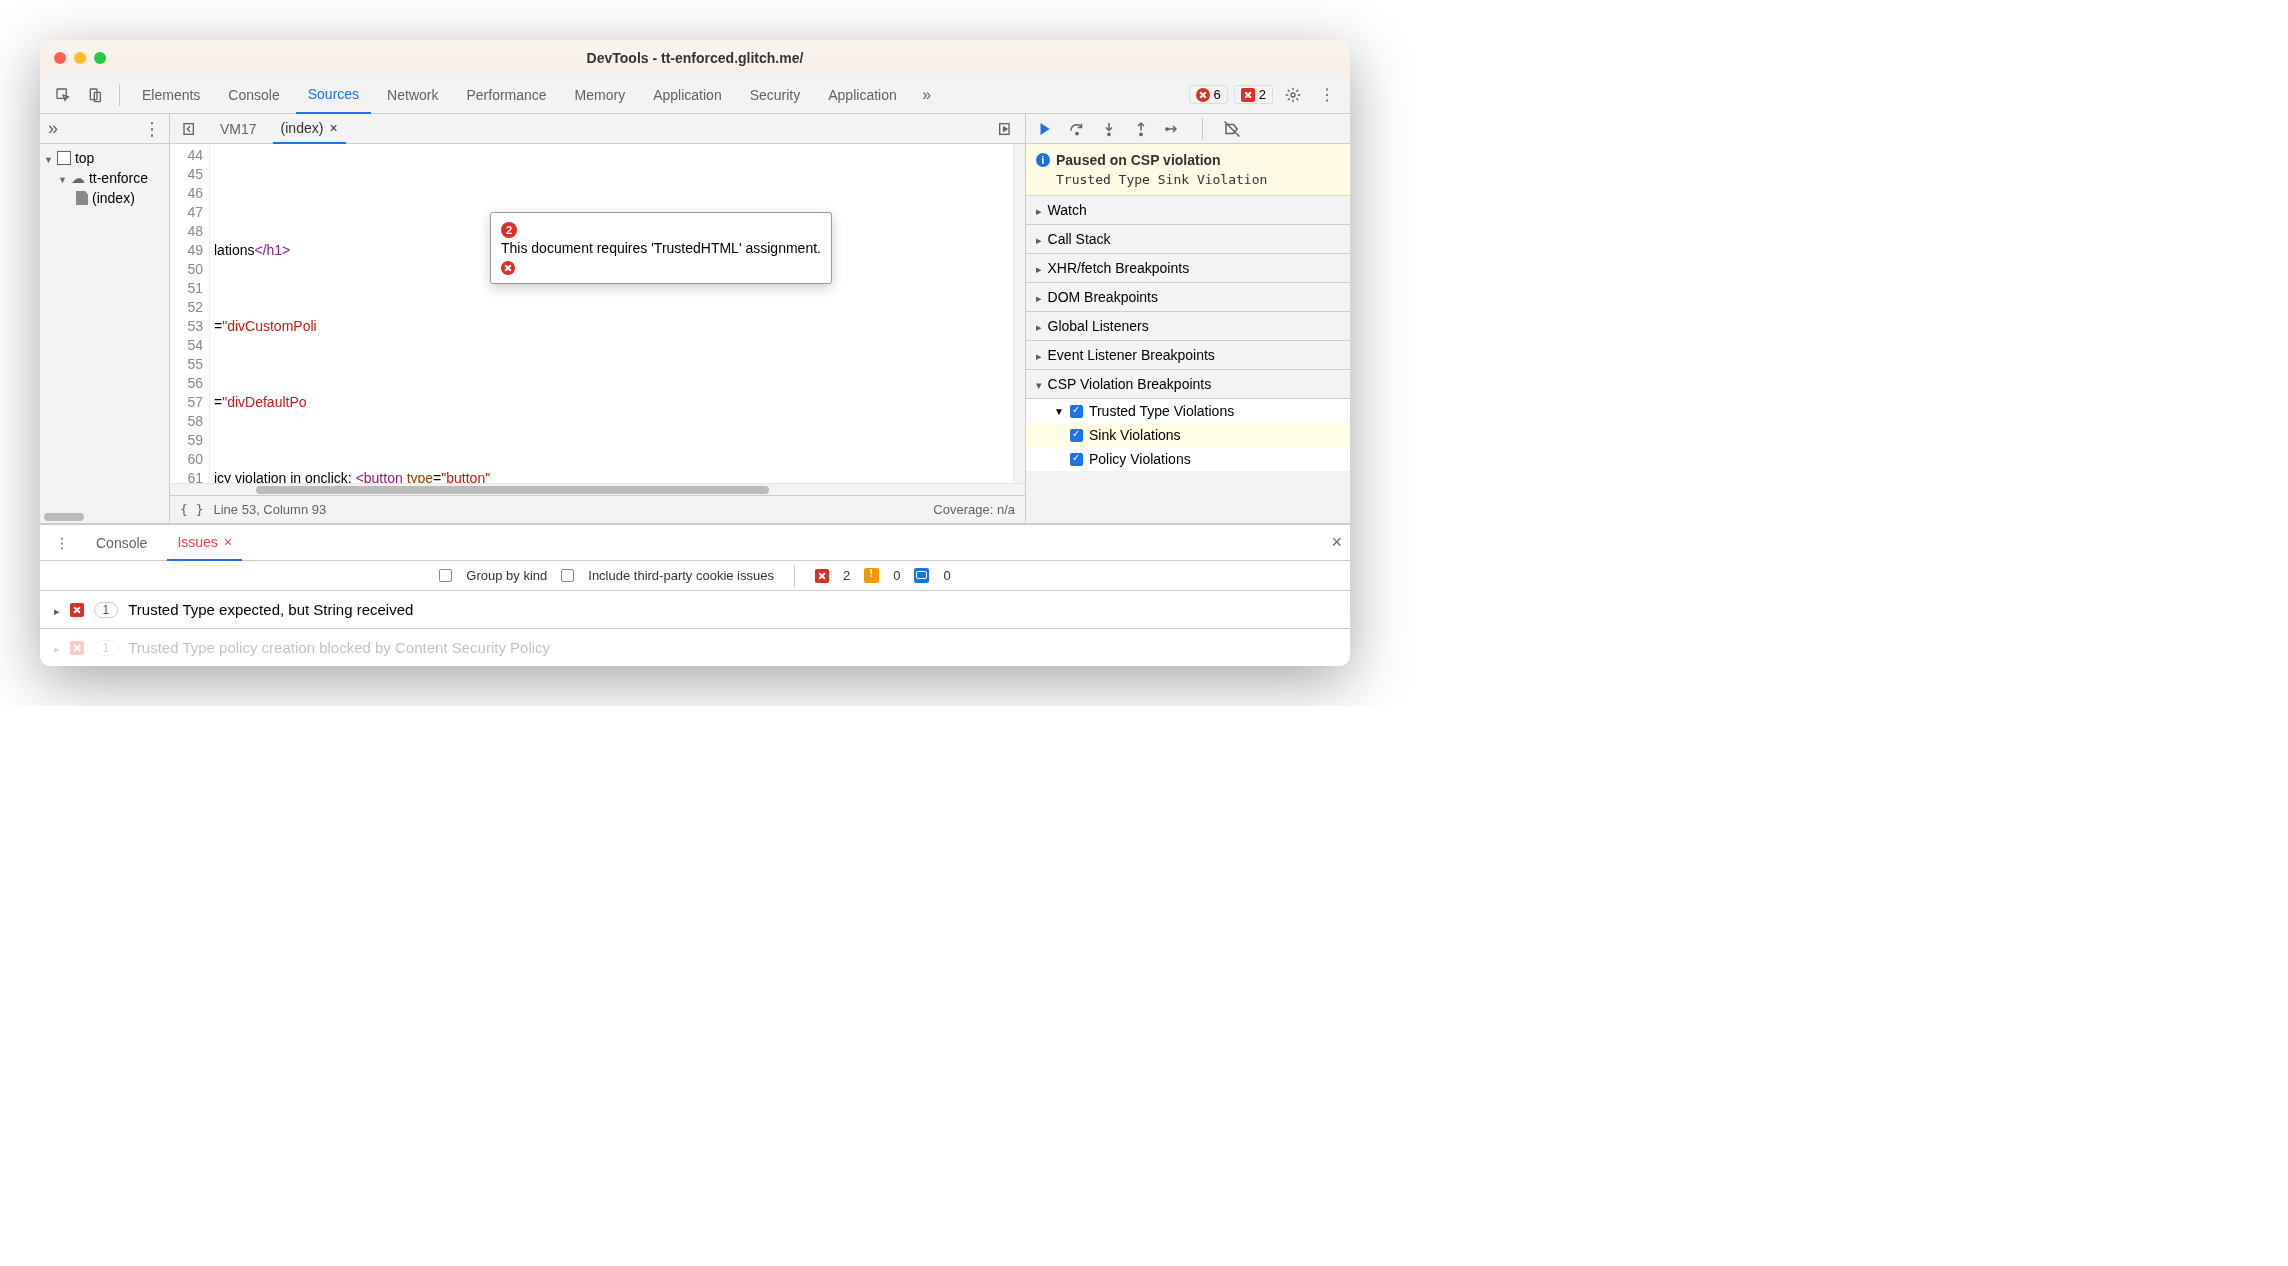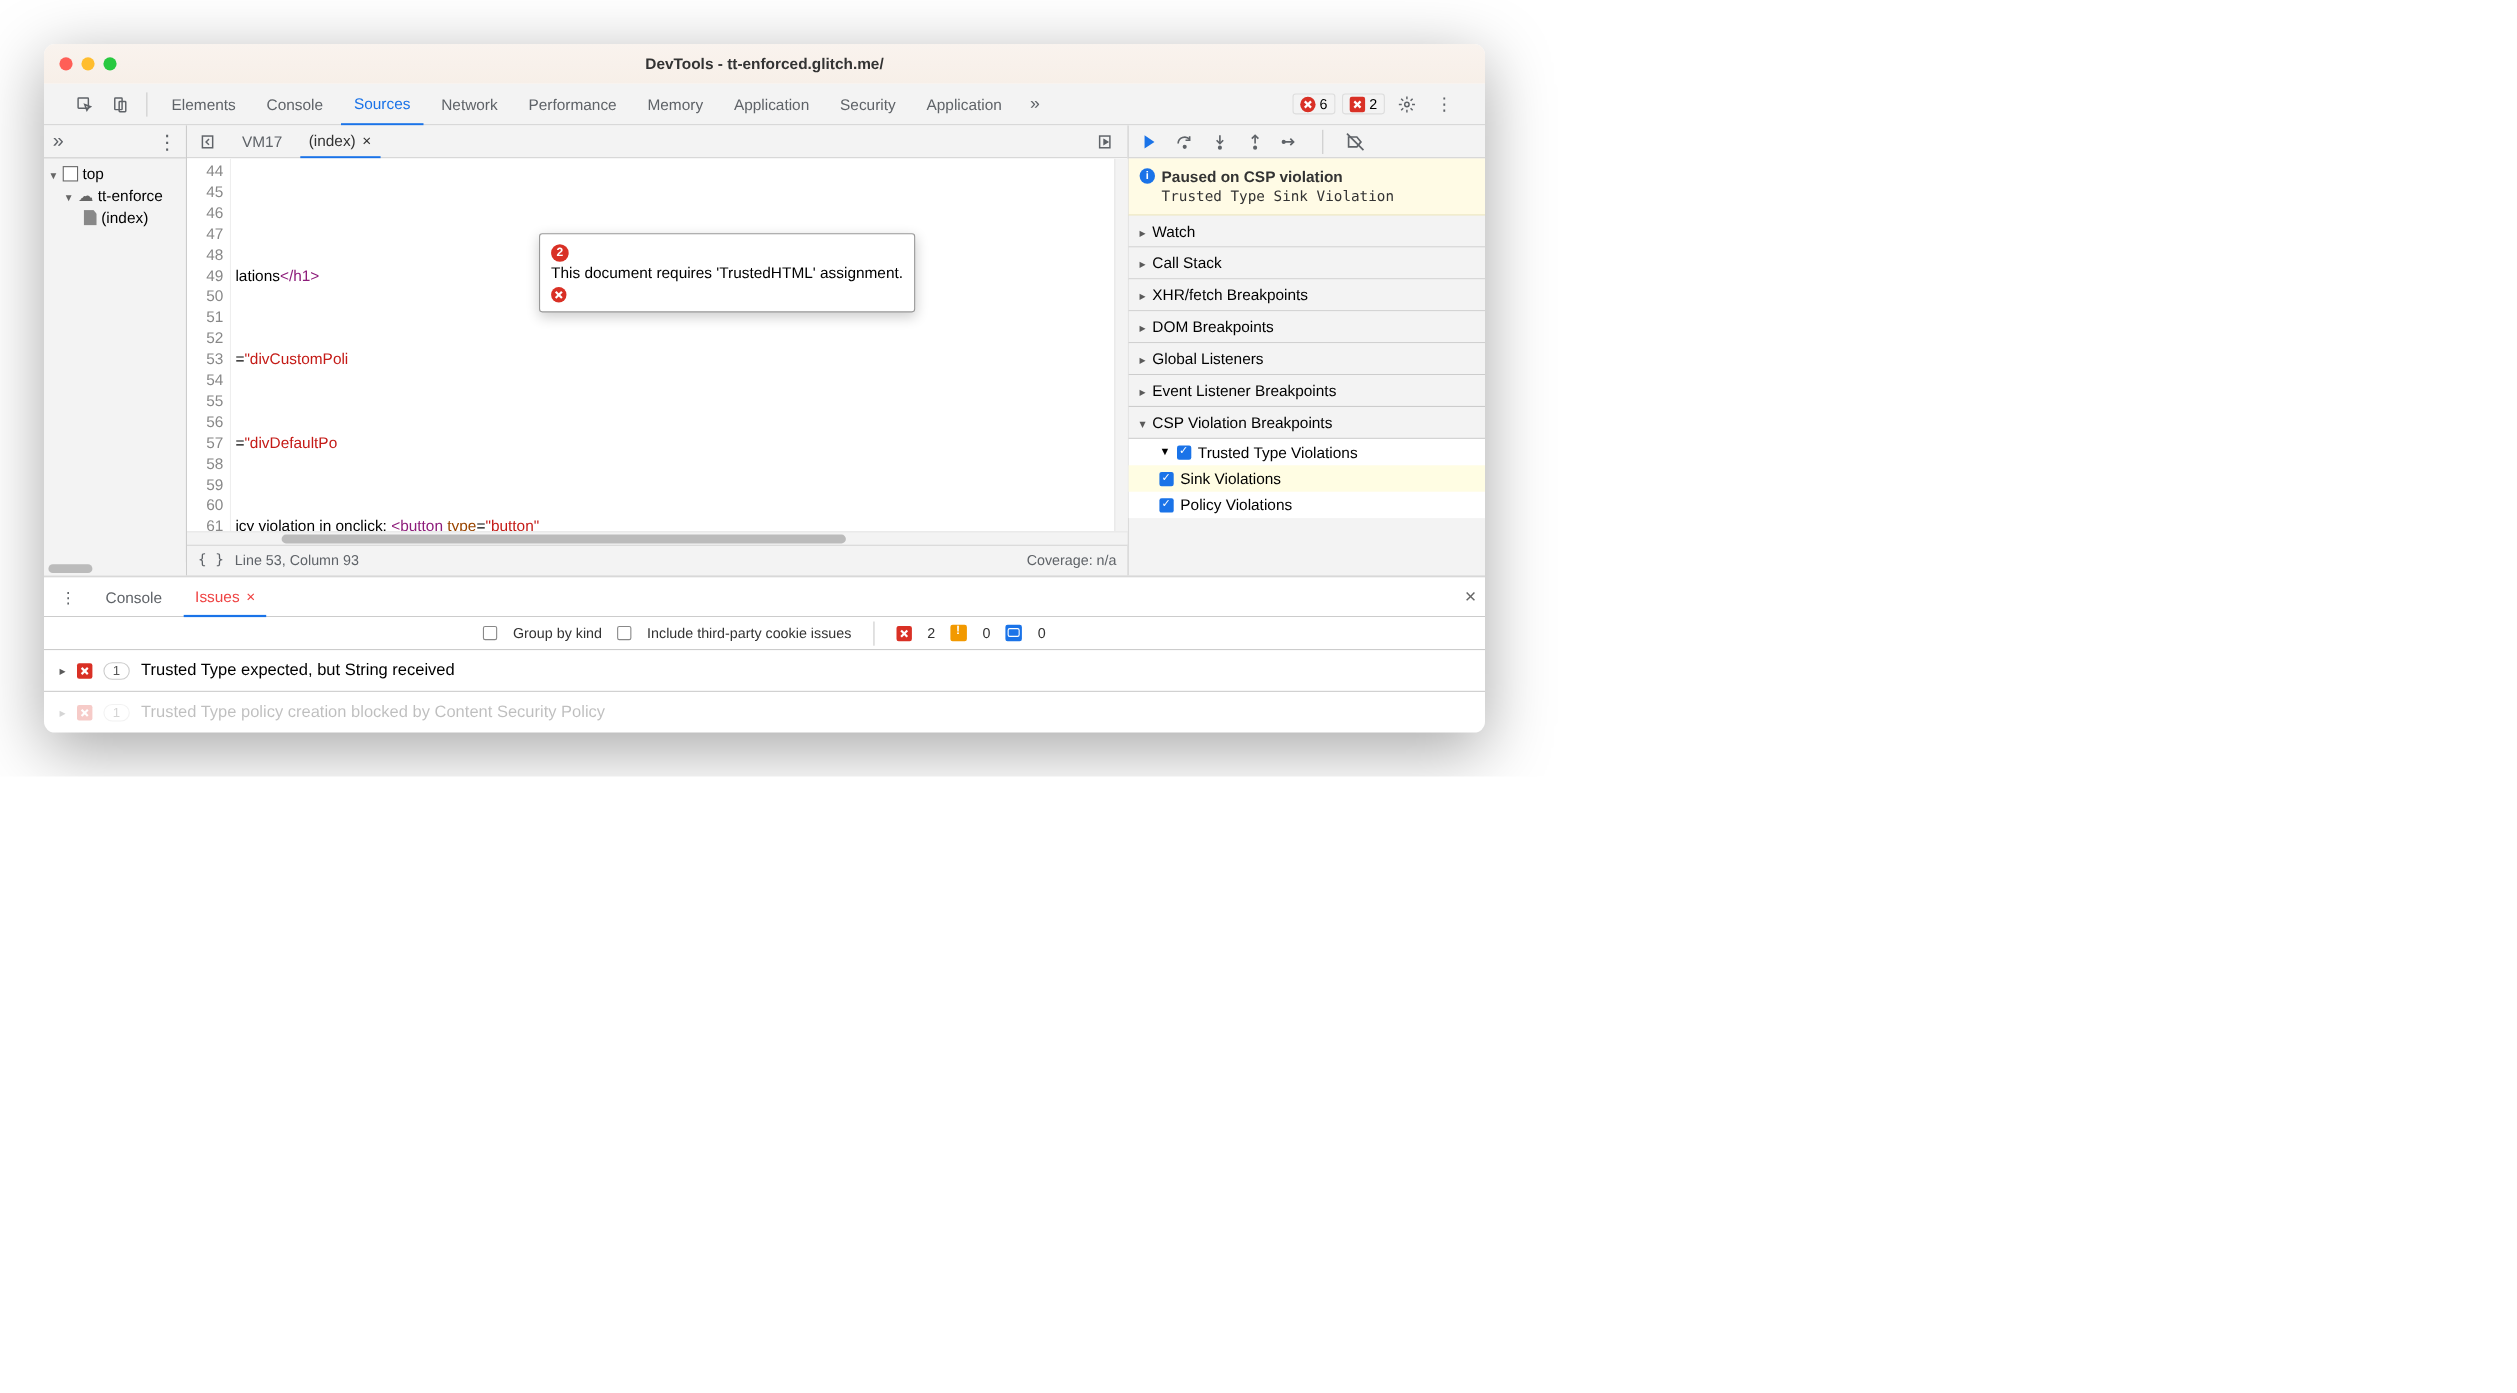--- a/index.html
+++ b/index.html
@@ -4,21 +4,21 @@
 <style>
 * { box-sizing: border-box; margin: 0; padding: 0; font-family: -apple-system, BlinkMacSystemFont, "Segoe UI", Helvetica, sans-serif; }
 body { background: #fff; padding: 40px; }
 .window { width: 1310px; border-radius: 10px; overflow: hidden; box-shadow: 0 15px 60px rgba(0,0,0,0.35); background: #fff; }
 .titlebar { height: 36px; background: linear-gradient(#f9f3ee,#f7efe8); display: flex; align-items: center; padding: 0 14px; position: relative; }
 .traffic { display: flex; gap: 8px; }
 .dot { width: 12px; height: 12px; border-radius: 50%; }
 .dot.r { background:#ff5f57; } .dot.y{background:#ffbd2e;} .dot.g{background:#28c940;}
 .title { position:absolute; left:0; right:0; text-align:center; font-size:14px; font-weight:600; color:#333; }
 
-.tabbar { height: 38px; border-bottom:1px solid #ccc; display:flex; align-items:center; padding:0 23px; gap:4px; background:#f3f3f3; }
+.tabbar { height: 38px; border-bottom:1px solid #ccc; display:flex; align-items:center; padding:0 9px; gap:4px; background:#f3f3f3; }
 .icon-btn { width:28px; height:28px; display:flex; align-items:center; justify-content:center; border-radius:2px; color:#5f6368;}
 .icon-btn svg { width:16px; height:16px; }
 .vr { width:1px; height:22px; background:#cacaca; margin:0 6px; }
 .tab { padding: 0 12px; height:38px; display:flex; align-items:center; font-size:14px; color:#5f6368; cursor:pointer; }
 .tab.active { color:#1a73e8; border-bottom:2px solid #1a73e8; }
 
 .badges { margin-left:auto; display:flex; align-items:center; gap:6px; }
 .badge { display:flex; align-items:center; gap:4px; padding:1px 6px; border:1px solid #ddd; border-radius:3px; font-size:13px; }
 .err-ic { width:14px; height:14px; background:#d93025; border-radius:50%; position:relative; }
 .err-ic::before,.err-ic::after { content:""; position:absolute; width:8px; height:2px; background:#fff; top:6px; left:3px; }
@@ -60,21 +60,21 @@
 .paused-box { background:#fffbe5; padding:8px 10px; border-bottom:1px solid #e6dfb5; }
 .paused-title { font-weight:600; font-size:14px; color:#333; display:flex; align-items:center; gap:6px;}
 .info-ic{width:14px;height:14px;border-radius:50%;background:#1a73e8;color:#fff;font-size:10px;display:flex;align-items:center;justify-content:center;font-weight:bold;}
 .paused-sub { font-family:Menlo,monospace; font-size:13px; color:#333; margin-top:4px; padding-left:20px;}
 .acc { border-bottom:1px solid #ccc; padding:6px 10px; font-size:14px; display:flex; align-items:center; gap:6px; background:#f3f3f3;}
 .acc .ar::before{content:"▸"; font-size:11px; color:#5a5a5a;}
 .acc.open .ar::before{content:"▾";}
 .sub-items { background:#fff; }
 .sub-items .item { padding:4px 10px 4px 28px; font-size:14px; display:flex; align-items:center; gap:6px;}
 .sub-items .item.hl { background:#fffde3; }
-.sub-items .deeper { padding-left:28px; }
+.sub-items .deeper { padding-left:44px; }
 .cb { width:13px; height:13px; background:#1a73e8; border-radius:2px; position:relative;}
 .cb::after{content:"✓";color:#fff;font-size:10px;position:absolute;left:2px;top:-1px;}
 
 .tooltip { position:absolute; left:320px; top:68px; background:#fff; border:1px solid #999; border-radius:3px; padding:6px 10px; font-size:14px; box-shadow:0 4px 12px rgba(0,0,0,0.2); max-width:940px; z-index:10;}
 .tooltip .count-badge{display:inline-block;width:16px;height:16px;background:#d93025;color:#fff;border-radius:50%;font-size:11px;text-align:center;line-height:16px;font-weight:bold;vertical-align:middle;margin-right:4px;}
 .tooltip .row{margin:2px 0;}
 
 .drawer { border-top:1px solid #ccc; }
 .drawer-tabs { height:36px; display:flex; align-items:center; padding:0 8px; gap:10px; font-size:14px; color:#5f6368; border-bottom:1px solid #ccc; background:#fff;}
 .drawer-tab { padding:0 10px; height:36px; display:flex; align-items:center; gap:6px;}

